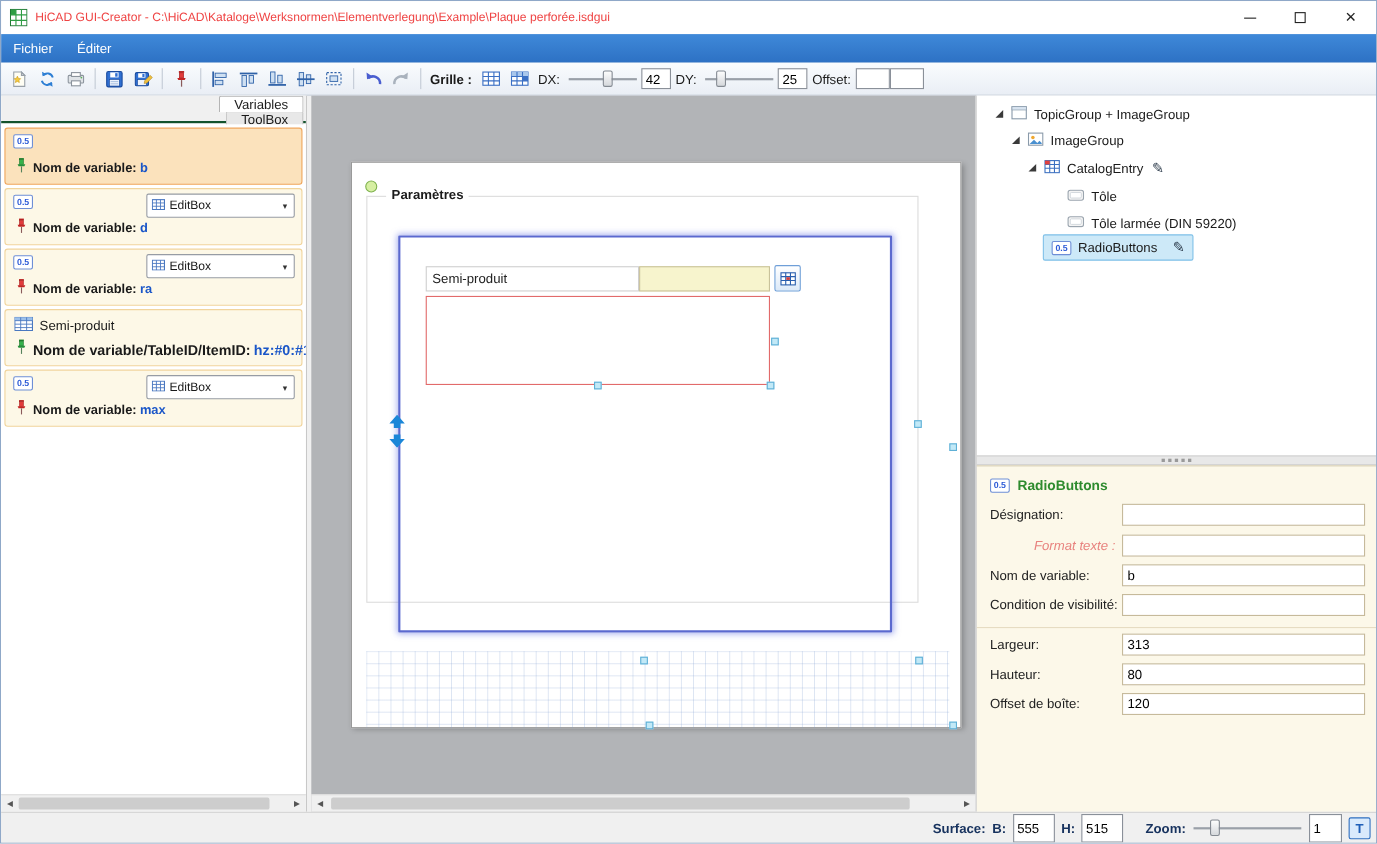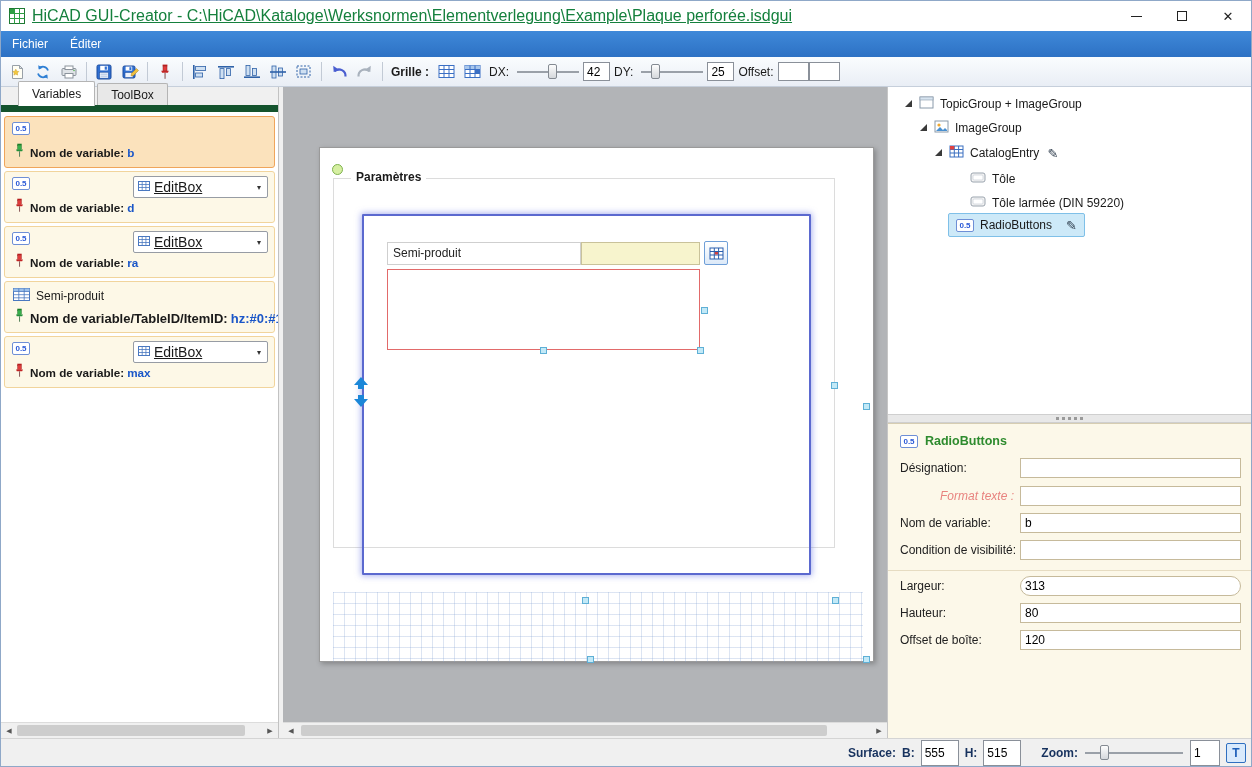--- a/index.html
+++ b/index.html
@@ -2,21 +2,21 @@
 <html><head>
 <meta charset="utf-8">
 <style>
   * { box-sizing: border-box; margin: 0; padding: 0; }
   body { margin: 0; background: #ffffff; font-family: "Liberation Sans", "DejaVu Sans", sans-serif; }
   .app { position: relative; width: 1252px; height: 767px; border: 1px solid #8fa8c8; background: #f0f0f0; overflow: hidden; font-size: 12px; color: #1a1a1a; }
 
   
   .titlebar { position: absolute; top: 0; left: 0; right: 0; height: 30px; background: #fff; display: flex; align-items: center; }
   .app-icon { margin: 0 7px 0 8px; display: flex; }
-  .title-text { font-size: 16px; color: #15803d; white-space: nowrap; text-decoration: underline; }
+  .title-text { font-size: 11px; color: #ef4444; white-space: nowrap; }
   .win-controls { margin-left: auto; display: flex; height: 100%; }
   .win-btn { width: 46px; height: 100%; display: flex; align-items: center; justify-content: center; color: #222; font-size: 13px; }
   .glyph-min { width: 11px; border-top: 1px solid #222; display: block; }
   .glyph-max { width: 10px; height: 10px; border: 1px solid #222; display: block; }
 
   
   .menubar { position: absolute; top: 30px; left: 0; right: 0; height: 26px; background: linear-gradient(#3f89d9, #2d71c4); display: flex; align-items: center; color: #fff; }
   .menu-item { padding: 0 11px; height: 100%; display: flex; align-items: center; }
 
   
@@ -27,34 +27,34 @@
   .bold { font-weight: bold; }
   .tslider { position: relative; width: 64px; height: 19px; margin: 0 3px; flex: none; }
   .groove { position: absolute; left: 1px; right: 1px; top: 9px; height: 2px; background: #9aa0a8; }
   .thumb { position: absolute; top: 2px; width: 9px; height: 15px; background: linear-gradient(#fdfdfd, #d5d8dc); border: 1px solid #848a92; border-radius: 2px; }
   .thumb-dx { left: 32px; } .thumb-dy { left: 11px; } .thumb-zoom { left: 16px; }
   .tinput { width: 27px; height: 19px; border: 1px solid #8a9099; background: #fff; font: 12px "Liberation Sans", sans-serif; padding: 0 3px; }
   .tinput.small { width: 23px; padding-left: 26px; }
 
   
   .left-panel { position: absolute; top: 86px; left: 0; width: 278px; bottom: 28px; background: #fff; border-right: 1px solid #c2c2c2; }
-  .tabbar { position: absolute; top: 0; left: 0; right: 0; height: 25px; background: #f0f0f0; border-bottom: 7px solid #14532d; display: flex; align-items: flex-end; padding-left: 17px; }
+  .tabbar { position: absolute; top: 0; left: 0; right: 0; height: 25px; background: #f0f0f0; border-bottom: 2px solid #14532d; display: flex; align-items: flex-end; padding-left: 7px; flex-direction: column; }
   .tab { height: 22px; padding: 0 13px; display: flex; align-items: center; background: #e8e8e8; border: 1px solid #b4b4b4; border-bottom: none; border-radius: 2px 2px 0 0; margin-right: 2px; }
   .tab.active { background: #fff; height: 25px; position: relative; z-index: 1; margin-bottom: -1px; }
   .cards { position: absolute; top: 26px; bottom: 16px; left: 0; right: 0; padding: 3px 3px 0 3px; background: #fff; overflow: hidden; }
   .card { position: relative; height: 52px; margin-bottom: 3px; background: #fdf8e7; border: 1px solid #f1d49c; border-radius: 3px; }
   .card.selected { background: #fbe2bc; border-color: #efa55b; }
   .badge05 { display: inline-block; min-width: 18px; height: 13px; border: 1px solid #6e8fd6; border-radius: 2px; background: #fff; color: #2a59d6; font-size: 8px; font-weight: bold; line-height: 11px; text-align: center; padding: 0 1px; flex: none; }
   .card .badge { position: absolute; left: 7px; top: 5px; }
   .card .pin { position: absolute; left: 9px; top: 26px; }
   .var-line { position: absolute; left: 25px; top: 29px; font-weight: bold; white-space: nowrap; font-size: 11.7px; }
   .var-line .val { color: #1a56c8; margin-left: 3px; }
   .title-line { position: absolute; left: 8px; top: 6px; display: flex; align-items: center; gap: 6px; }
   .combo { position: absolute; top: 4px; right: 6px; width: 135px; height: 22px; background: #fff; border: 1px solid #979ca4; border-radius: 2px; display: flex; align-items: center; padding: 0 2px 0 4px; gap: 4px; }
-  .combo .ctext { font-size: 14px; text-decoration: underline; }
+  .combo .ctext { font-size: 11px; }
   .chev { margin-left: auto; font-size: 8px; color: #333; padding: 0 4px; }
 
   
   .hscroll { position: absolute; left: 0; right: 0; bottom: 0; height: 16px; background: #f0f0f0; border-top: 1px solid #dcdcdc; display: flex; align-items: stretch; }
   .hscroll .arr { width: 16px; display: flex; align-items: center; justify-content: center; color: #555; font-size: 7px; flex: none; }
   .hscroll .track { flex: 1; position: relative; }
   .thumb-h { position: absolute; top: 2px; bottom: 2px; background: #cdcdcd; border-radius: 2px; }
 
   
   .center { position: absolute; top: 86px; left: 282px; width: 604px; bottom: 28px; background: #b2b4b7; }
@@ -488,21 +488,21 @@
       <span class="prow-label" style="top:37px">Désignation:</span>
       <input class="prow-input" style="top: 34px;" value="">
       <span class="prow-label fmt" style="top:65px">Format texte :</span>
       <input class="prow-input" style="top: 62px;" value="">
       <span class="prow-label" style="top:92px">Nom de variable:</span>
       <input class="prow-input" style="top: 89px;" value="b">
       <span class="prow-label" style="top:119px">Condition de visibilité:</span>
       <input class="prow-input" style="top: 116px;" value="">
       <div class="props-div"></div>
       <span class="prow-label" style="top:155px">Largeur:</span>
-      <input class="prow-input" style="top: 152px; border-radius: 10px;" value="313">
+      <input class="prow-input" style="top: 152px;" value="313">
       <span class="prow-label" style="top:182px">Hauteur:</span>
       <input class="prow-input" style="top: 179px;" value="80">
       <span class="prow-label" style="top:209px">Offset de boîte:</span>
       <input class="prow-input" style="top: 206px;" value="120">
     </div>
   </div>
 
   <div class="statusbar">
     <span class="sb-bold">Surface:</span>
     <span class="sb-bold">B:</span>

